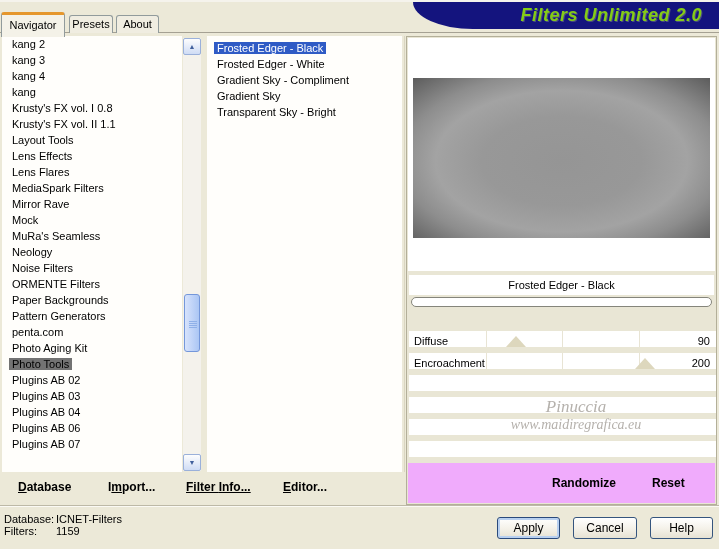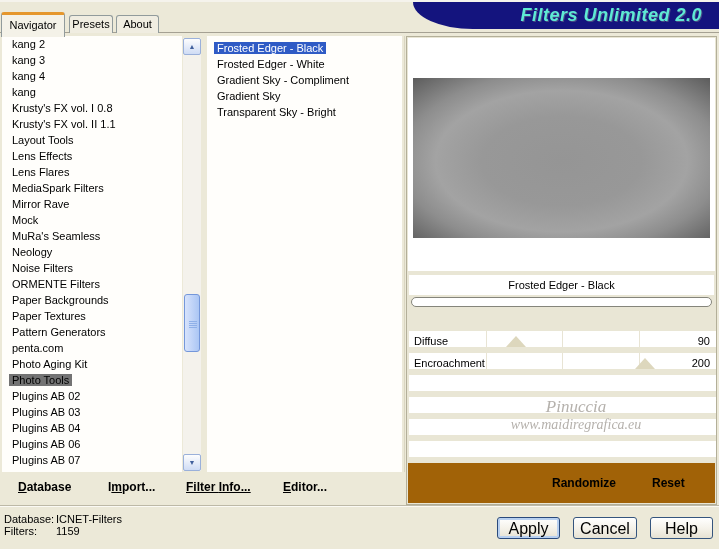--- a/index.html
+++ b/index.html
@@ -8,21 +8,21 @@
     background:#ece9d8;font-family:"Liberation Sans",sans-serif;font-size:11px;color:#000;
   }
   
   .top-strip{position:absolute;left:0;top:0;width:719px;height:2px;background:#f5f3ec;}
   .banner{
     position:absolute;left:413px;top:2px;right:0;height:27px;
     background:#14147e;border-bottom-left-radius:62px 28px;
   }
   .banner-title{
     display:block;line-height:26px;text-align:right;padding-right:17px;
-    color:#5eead4;font-size:18px;font-weight:bold;font-style:italic;letter-spacing:.5px;
+    color:#84cc16;font-size:18px;font-weight:bold;font-style:italic;letter-spacing:.5px;
     text-shadow:1px 1px 0 rgba(120,120,140,.55);
   }
   .tabs-baseline{position:absolute;left:0;top:32px;width:719px;height:1px;background:#a5a193;}
   .tab{
     position:absolute;border:1px solid #919b9c;border-bottom:none;
     border-radius:3px 3px 0 0;text-align:center;background:#f0ede1;
   }
   .tab.active{
     left:1px;top:12px;width:62px;height:22px;line-height:20px;z-index:3;
     background:#f4f2e8;border-top:3px solid #e5972d;
@@ -76,41 +76,41 @@
   .srow.empty{background-image:none;}
   .thumb{position:absolute;bottom:0;width:0;height:0;
     border-left:10px solid transparent;border-right:10px solid transparent;border-bottom:11px solid #ddd7bd;}
   .thumb.diffuse{left:calc(35% - 10px);}
   .thumb.encroach{left:calc(77% - 10px);}
   .r1{top:294px;} .r2{top:316px;} .r3{top:338px;} .r4{top:360px;} .r5{top:382px;} .r6{top:404px;}
   .watermark{position:absolute;left:49px;top:360px;width:240px;text-align:center;
     color:#b5b1ac;font-family:"Liberation Serif",serif;font-style:italic;pointer-events:none;}
   .watermark .w1{font-size:17px;line-height:19px;text-align:center;}
   .watermark .w2{font-size:14px;line-height:18px;}
-  .panel-footer{position:absolute;left:1px;bottom:1px;width:307px;height:40px;background:#a16207;}
+  .panel-footer{position:absolute;left:1px;bottom:1px;width:307px;height:40px;background:#f0abfc;}
   .pf-btn{position:absolute;top:0;line-height:40px;font-size:12px;font-weight:bold;}
   .pf-btn.randomize{left:144px;}
   .pf-btn.reset{left:244px;}
   
   .menu-row{position:absolute;left:0;top:472px;width:406px;height:33px;}
   .menu-item{position:absolute;top:0;line-height:30px;font-size:12px;font-weight:bold;white-space:nowrap;}
   .menu-item .mn{text-decoration:underline;}
   .mi1{left:18px;} .mi2{left:108px;} .mi3{left:186px;text-decoration:underline;} .mi4{left:283px;}
   
   .status-bar{
     position:absolute;left:0;top:505px;width:719px;height:44px;background:#ece9d8;
     border-top:1px solid #bdb9a7;box-shadow:inset 0 1px 0 #fbfaf4;box-sizing:border-box;
   }
   .st-line{position:absolute;left:4px;white-space:nowrap;}
   .st-l1{top:7px;} .st-l2{top:19px;}
   .st-label{display:inline-block;width:52px;}
   .xp-btn{
     position:absolute;top:11px;height:22px;box-sizing:border-box;border:1px solid #35557e;border-radius:3px;
     background:linear-gradient(#ffffff,#f4f1e8 55%,#e6e2d3);
-    font-family:"Liberation Sans",sans-serif;font-size:16px;text-align:center;line-height:19px;
+    font-family:"Liberation Sans",sans-serif;font-size:12px;text-align:center;line-height:19px;
   }
   .btn-apply{left:497px;width:63px;box-shadow:inset 0 0 0 2px #b8d0f0;border-color:#2a4a7c;}
   .btn-cancel{left:573px;width:64px;}
   .btn-help{left:650px;width:63px;}
 </style>
 </head>
 <body>
 
 <div class="dialog">
 
@@ -142,21 +142,20 @@
       <div class="row"><span class="lbl">Lens Effects</span></div>
       <div class="row"><span class="lbl">Lens Flares</span></div>
       <div class="row"><span class="lbl">MediaSpark Filters</span></div>
       <div class="row"><span class="lbl">Mirror Rave</span></div>
       <div class="row"><span class="lbl">Mock</span></div>
       <div class="row"><span class="lbl">MuRa's Seamless</span></div>
       <div class="row"><span class="lbl">Neology</span></div>
       <div class="row"><span class="lbl">Noise Filters</span></div>
       <div class="row"><span class="lbl">ORMENTE Filters</span></div>
       <div class="row"><span class="lbl">Paper Backgrounds</span></div>
-      <div class="row"><span class="lbl">Paper Textures</span></div>
       <div class="row"><span class="lbl">Pattern Generators</span></div>
       <div class="row"><span class="lbl">penta.com</span></div>
       <div class="row"><span class="lbl">Photo Aging Kit</span></div>
       <div class="row selected"><span class="lbl">Photo Tools</span></div>
       <div class="row"><span class="lbl">Plugins AB 02</span></div>
       <div class="row"><span class="lbl">Plugins AB 03</span></div>
       <div class="row"><span class="lbl">Plugins AB 04</span></div>
       <div class="row"><span class="lbl">Plugins AB 06</span></div>
       <div class="row"><span class="lbl">Plugins AB 07</span></div>
     </div>

